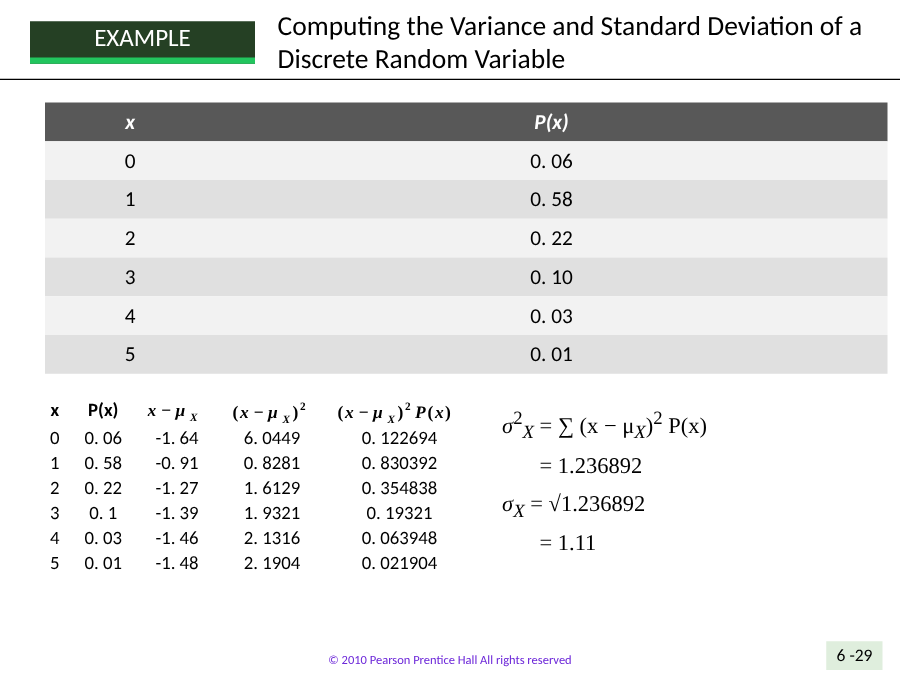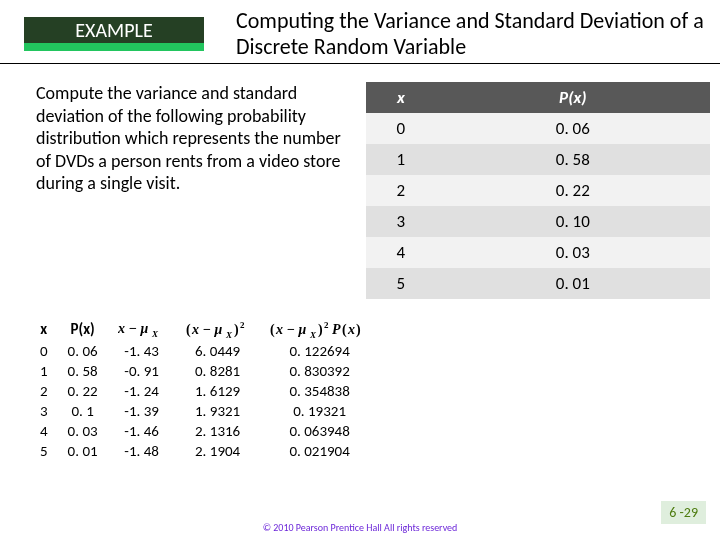--- a/index.html
+++ b/index.html
@@ -11,27 +11,27 @@
   }
   .header {
     display: flex; width: 100%; height: 64px;
     border-bottom: 1px solid #000;
     align-items: center;
     padding: 4px 0 0 0;
   }
   .example-badge {
     width: 180px; height: 34px;
     background: #254024;
-    border-bottom: 8px solid #22c55e;
+    border-bottom: 5px solid #22c55e;
     color: #fff; font-size: 20px;
     display: flex; align-items: center; justify-content: center;
     margin-left: 24px;
   }
   .title {
-    flex: 1; padding-left: 32px;
+    flex: 1; padding-left: 18px;
     font-size: 22px; line-height: 1.15;
   }
   .upper {
     display: flex; width: 100%;
     padding: 18px 10px 8px 36px;
   }
   .prompt {
     width: 330px; font-size: 18px; line-height: 1.25;
     padding-right: 8px;
   }
@@ -72,35 +72,34 @@
     padding-top: 10px;
     font-family: "Cambria Math", "Times New Roman", serif;
   }
   .formulas .line { margin-bottom: 6px; }
   .formulas .indent { margin-left: 30px; }
   .footer {
     position: absolute; bottom: 6px; left: 0; width: 100%;
     text-align: center; font-size: 10px; color: #6d28d9;
   }
   .slide-no {
-    position: absolute; bottom: 16px; right: 14px;
-    background: #dfeedd; color: #4d7c0f;
+    position: absolute; bottom: 4px; right: 14px;
+    background: #dfeedd; color: #000000;
     font-size: 14px; padding: 3px 8px;
   }
 </style>
 </head>
 <body>
 
 <div class="header">
   <div class="example-badge">EXAMPLE</div>
   <div class="title">Computing the Variance and Standard Deviation of a Discrete Random Variable</div>
 </div>
 
 <div class="upper">
-  <div class="prompt">Compute the variance and standard deviation of the following probability distribution which represents the number of DVDs a person rents from a video store during a single visit.</div>
   <table class="dist-table">
     <tbody>
         <tr>
       <th><span>x</span></th>
       <th>
         <span style="font-style:italic">P</span>(<span style="font-style:italic">x</span>)
       </th>
     </tr>
     <tr class="even">
           <td>0</td>
@@ -161,35 +160,35 @@
           <text x="62" y="16" font-family="Times New Roman" font-size="14" font-style="italic">P</text>
           <text x="72" y="16" font-family="Times New Roman" font-size="14">(</text>
           <text x="78" y="16" font-family="Times New Roman" font-size="14" font-style="italic">x</text>
           <text x="86" y="16" font-family="Times New Roman" font-size="14">)</text>
         </svg>
       </th>
     </tr>
     <tr>
           <td>0</td>
           <td>0. 06</td>
-          <td>-1. 43</td>
+          <td>-1. 64</td>
           <td>6. 0449</td>
           <td>0. 122694</td>
         </tr>
     <tr>
           <td>1</td>
           <td>0. 58</td>
           <td>-0. 91</td>
           <td>0. 8281</td>
           <td>0. 830392</td>
         </tr>
     <tr>
           <td>2</td>
           <td>0. 22</td>
-          <td>-1. 24</td>
+          <td>-1. 27</td>
           <td>1. 6129</td>
           <td>0. 354838</td>
         </tr>
     <tr>
           <td>3</td>
           <td>0. 1</td>
           <td>-1. 39</td>
           <td>1. 9321</td>
           <td>0. 19321</td>
         </tr>
@@ -203,16 +202,28 @@
     <tr>
           <td>5</td>
           <td>0. 01</td>
           <td>-1. 48</td>
           <td>2. 1904</td>
           <td>0. 021904</td>
         </tr>
   </tbody>
     </table>
 
+  <div class="formulas">
+    <div class="line">
+      <span style="font-style:italic">σ</span><sup>2</sup><sub style="font-style:italic">X</sub>
+      <span> = ∑ (x − μ</span><sub style="font-style:italic">X</sub><span>)</span><sup>2</sup><span> P(x)</span>
+    </div>
+    <div class="line indent">= 1.236892</div>
+    <div class="line" style="margin-top:10px">
+      <span style="font-style:italic">σ</span><sub style="font-style:italic">X</sub>
+      <span> = √1.236892</span>
+    </div>
+    <div class="line indent">= 1.11</div>
+  </div>
 </div>
 
 <div class="footer">© 2010 Pearson Prentice Hall  All rights reserved</div>
 <div class="slide-no">6 -29</div>
 
 </body></html>

